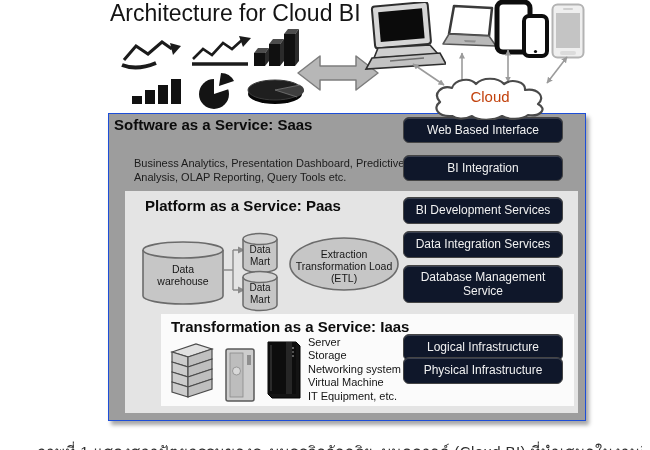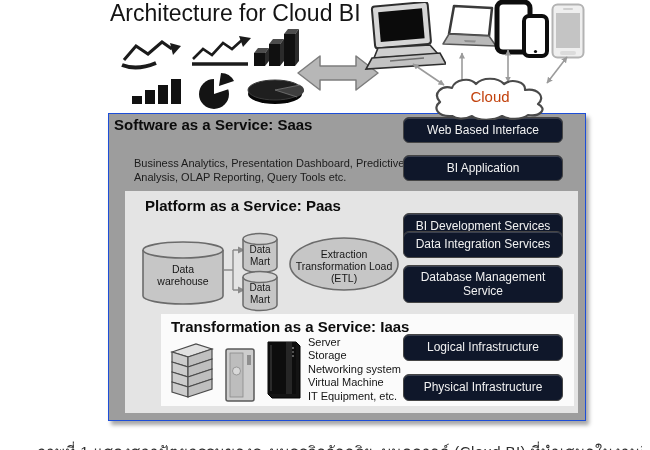--- a/index.html
+++ b/index.html
@@ -140,25 +140,25 @@
         <path d="M128 10 L128 42" marker-start="url(#ahs)" marker-end="url(#ahe)"></path>
         <path d="M187 17 L167 43" marker-start="url(#ahs)" marker-end="url(#ahe)"></path>
       </g>
     </svg>
   </div>
 
   <div class="saas-box">
     <div class="layer-heading" style="left:5px;top:2px;">Software as a Service: Saas</div>
     <div class="saas-desc">Business Analytics, Presentation Dashboard, Predictive Analysis, OLAP Reporting, Query Tools etc.</div>
     <div class="btn" style="left:294px;top:3px;height:26px;">Web Based Interface</div>
-    <div class="btn" style="left:294px;top:41px;height:26px;">BI Application</div>
+    <div class="btn" style="left:294px;top:41px;height:26px;">BI Integration</div>
 
     <div class="paas-box">
       <div class="layer-heading" style="left:20px;top:6px;">Platform as a Service: Paas</div>
-      <div class="btn" style="left:278px;top:6px;height:27px;margin-top:16px;">BI Development Services</div>
+      <div class="btn" style="left:278px;top:6px;height:27px;">BI Development Services</div>
       <div class="btn" style="left:278px;top:40px;height:27px;">Data Integration Services</div>
       <div class="btn" style="left:278px;top:74px;height:38px;">Database Management Service</div>
 
       <div class="abs" style="left:16px;top:49px;width:84px;height:66px;">
         <svg width="84" height="66" viewBox="0 0 84 66">
           <path d="M2 10 V56 A40 8 0 0 0 82 56 V10" fill="#c6c6c6" stroke="#6b6b6b" stroke-width="1.6"></path>
           <ellipse cx="42" cy="10" rx="40" ry="8" fill="#d3d3d3" stroke="#6b6b6b" stroke-width="1.6"></ellipse>
         </svg>
       </div>
       <div class="shape-label" style="left:28px;top:72px;width:60px;">Data warehouse</div>
@@ -233,21 +233,21 @@
 
         <div class="iaas-list">
           <div>Server</div>
           <div>Storage</div>
           <div>Networking system</div>
           <div>Virtual Machine</div>
           <div>IT Equipment, etc.</div>
         </div>
 
         <div class="btn" style="left:242px;top:20px;height:27px;">Logical Infrastructure</div>
-        <div class="btn" style="left:242px;top:60px;height:27px;">Physical Infrastructure</div>
+        <div class="btn" style="left:242px;top:43px;height:27px;">Physical Infrastructure</div>
       </div>
     </div>
   </div>
 
   <div class="abs" style="left:428px;top:76px;width:124px;height:44px;z-index:5;">
     <svg width="124" height="44" viewBox="0 0 124 44">
       <path d="M24 40 C10 41 4 32 12 26 C4 17 14 9 24 12 C27 3 42 1 48 8 C54 1 70 1 76 8
                C84 2 98 6 97 14 C110 12 118 21 110 28 C120 33 112 41 100 39
                C94 44 80 44 74 40 C66 45 50 45 44 40 C36 44 28 43 24 40 Z" fill="#ffffff" stroke="#4a4a4a" stroke-width="2.2" stroke-linejoin="round"></path>
     </svg>

